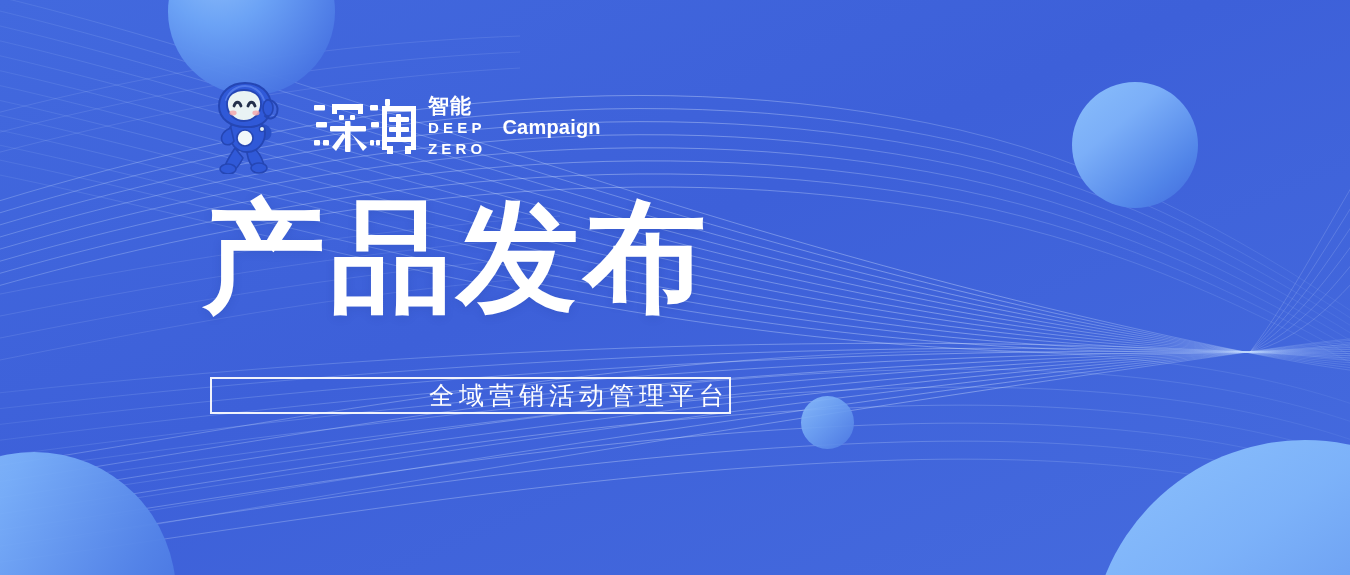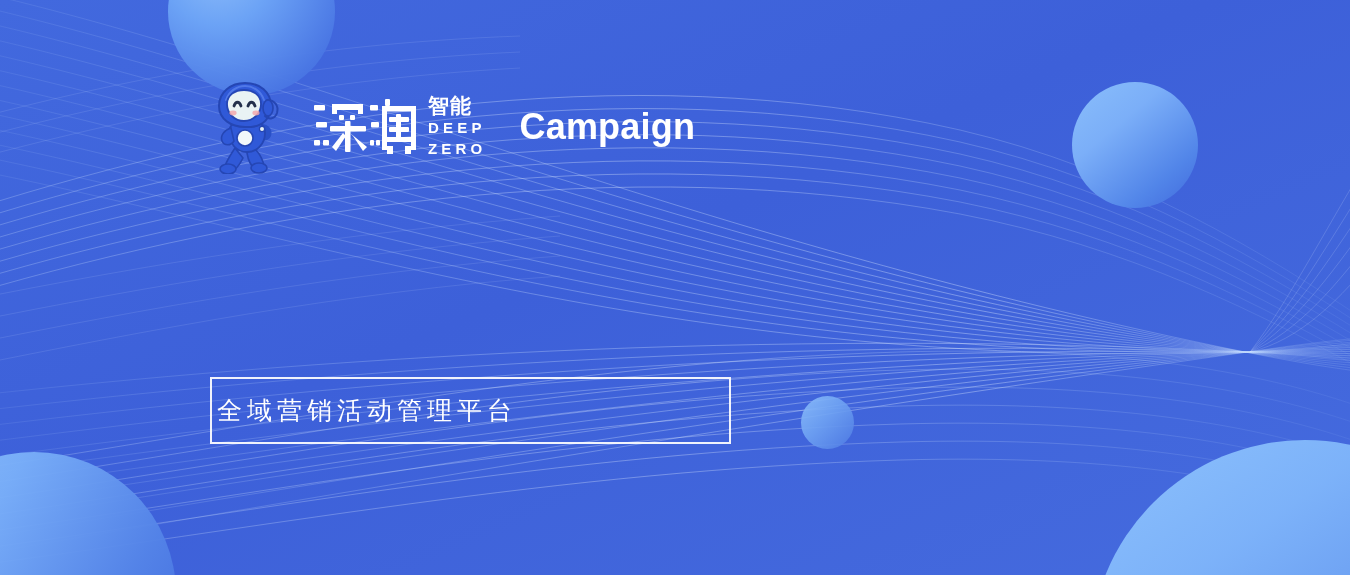--- a/index.html
+++ b/index.html
@@ -103,23 +103,22 @@
   .brand-en-line{
     color:#fff;
     font-size:15px;
     font-weight:700;
     line-height:1.18;
     letter-spacing:4.2px;
     white-space:nowrap;
   }
 
   #product-name{
-    margin-left:17px;
     color:#ffffff;
-    font-size:36px;
+    font-size:20px;
     font-weight:700;
     line-height:1.12;
     letter-spacing:.2px;
     white-space:nowrap;
   }
 
   
   #main-title{
     position:absolute;
     left:203px; top:196px;
@@ -129,25 +128,25 @@
     line-height:1;
     letter-spacing:5px;
     white-space:nowrap;
     text-shadow:0 2px 10px rgba(20,44,120,.13);
   }
 
   
   #subtitle-box{
     position:absolute;
     left:210px; top:377px;
-    width:521px; height:67px;
+    width:521px; height:37px;
     border:2px solid rgba(255,255,255,.92);
     display:flex;
     align-items:center;
-    justify-content:flex-start;
+    justify-content:flex-end;
   }
   #subtitle-text{
     color:#ffffff;
     font-size:25px;
     font-weight:400;
     letter-spacing:5px;
     line-height:1;
     white-space:nowrap;
     padding-left:5px;
   }
@@ -349,19 +348,20 @@
           <div class="brand-en-line">DEEP</div>
           <div class="brand-en-line">ZERO</div>
         </div>
       </div>
 
       <div id="product-name">
         <div>Campaign</div>
       </div>
     </div>
 
+    <div id="main-title">产品发布</div>
 
     <div id="subtitle-box">
       <span id="subtitle-text">全域营销活动管理平台</span>
     </div>
 
   </div>
 </div>
 
 </body></html>

